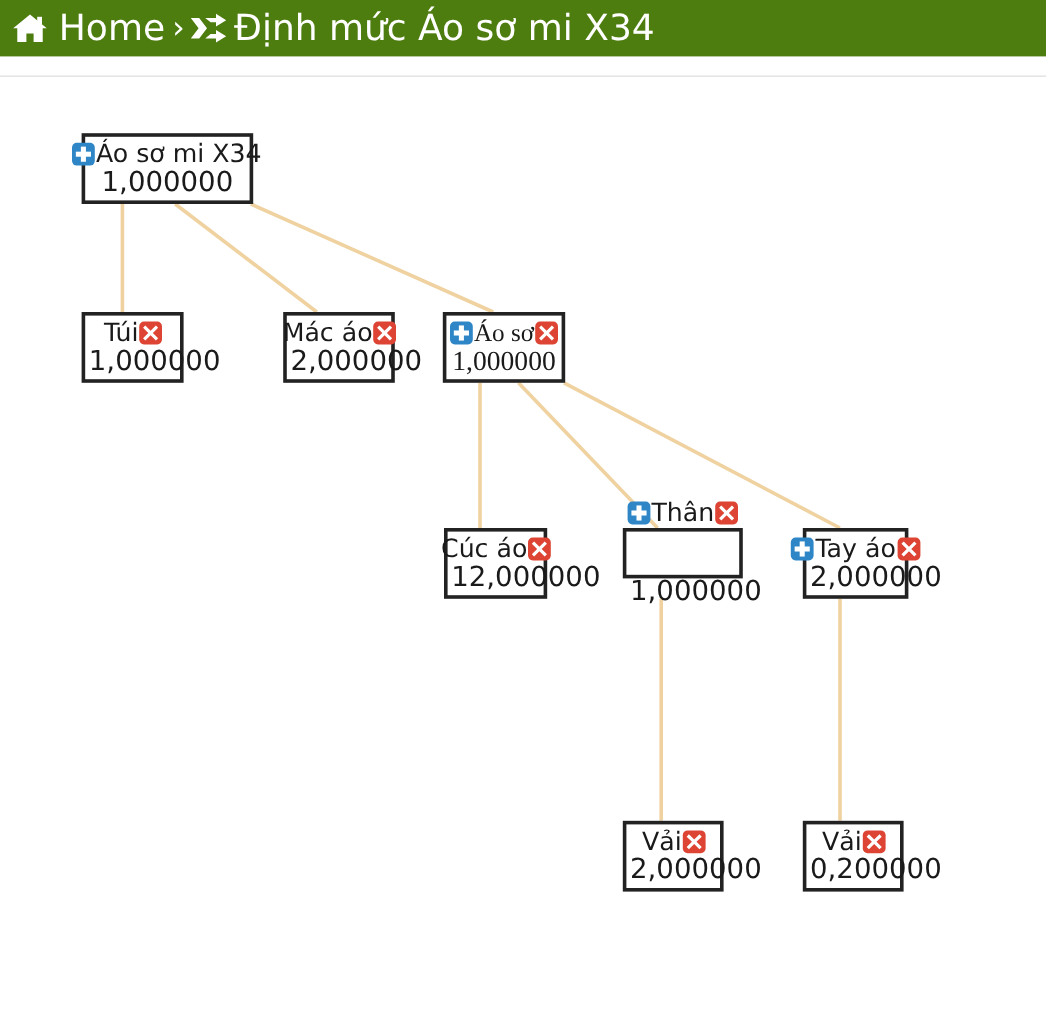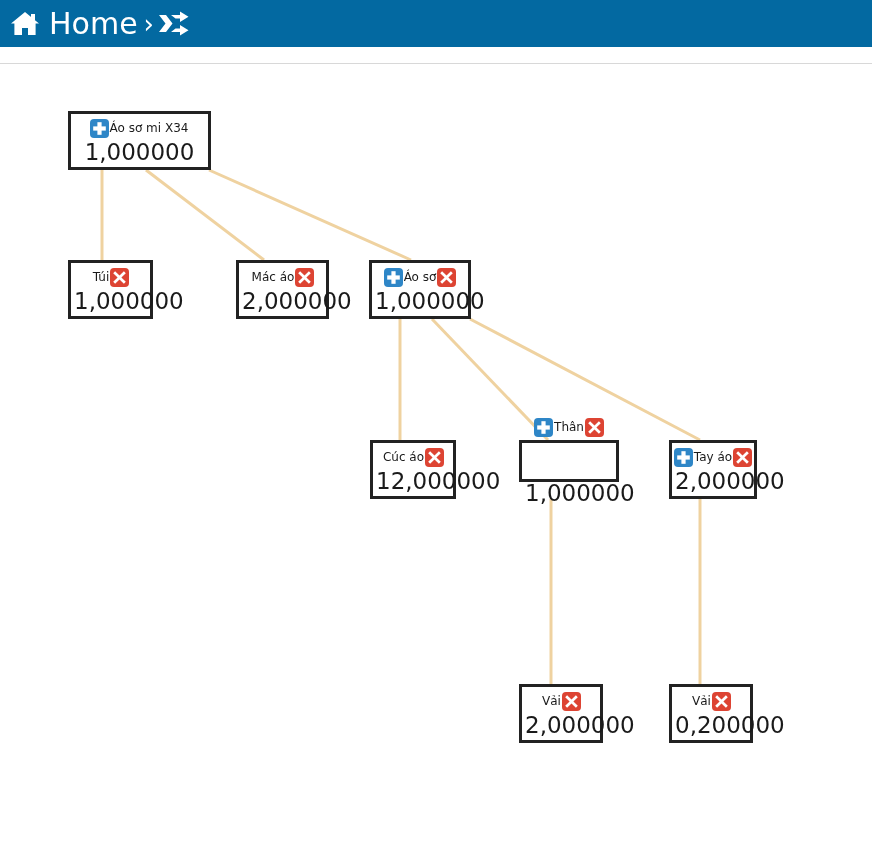--- a/index.html
+++ b/index.html
@@ -10,21 +10,21 @@
     background: #ffffff;
     font-family: "DejaVu Sans", "Liberation Sans", sans-serif;
     overflow: hidden;
   }
 
   
   #header-bar {
     position: absolute;
     left: 0; top: 0;
     width: 872px; height: 47px;
-    background: #0369a1;
+    background: #4d7c0f;
     display: flex;
     align-items: center;
     padding-left: 10px;
     color: #ffffff;
     white-space: nowrap;
   }
   #header-bar .hdr-text {
     font-size: 30px;
     line-height: 30px;
     color: #ffffff;
@@ -74,21 +74,21 @@
     align-items: stretch;
     justify-content: center;
     padding: 1px 3px 2px 3px;
     z-index: 5;
   }
   .node-title {
     display: flex;
     align-items: center;
     justify-content: center;
     height: 26px;
-    font-size: 12px;
+    font-size: 21px;
     color: #1a1a1a;
     white-space: nowrap;
     line-height: 19px;
   }
   .node-label {
     padding: 0 1px;
   }
   .node-value {
     text-align: center;
     font-size: 23px;
@@ -124,20 +124,21 @@
   </span>
   <span class="hdr-text">Home</span>
   <span class="sep-chevron">›</span>
   <span class="hdr-icon" id="random-icon">
     <svg width="32" height="27" viewBox="0 0 32 27" aria-hidden="true">
       <path fill="#ffffff" d="M1 5 H8 L14.5 13.5 L8 22 H1 L7.5 13.5 Z"></path>
       <path fill="#ffffff" d="M13 5 H22 V1.5 L30.5 6.8 L22 12 V8.6 H17.5 Z"></path>
       <path fill="#ffffff" d="M17.5 18.4 H22 V15 L30.5 20.2 L22 25.5 V22 H13 Z"></path>
     </svg>
   </span>
+  <span class="hdr-text">Định mức Áo sơ mi X34</span>
 </div>
 <div id="header-divider"></div>
 
 <div id="tree-canvas">
   <svg id="connector-layer" width="872" height="796" viewBox="0 0 872 796">
       <line x1="102" y1="106" x2="102" y2="196" stroke="#efd2a0" stroke-width="3"></line>
       <line x1="146" y1="106" x2="264" y2="196" stroke="#efd2a0" stroke-width="3"></line>
       <line x1="209" y1="106" x2="411" y2="196" stroke="#efd2a0" stroke-width="3"></line>
       <line x1="400" y1="255" x2="400" y2="376" stroke="#efd2a0" stroke-width="3"></line>
       <line x1="432" y1="255" x2="548" y2="376" stroke="#efd2a0" stroke-width="3"></line>
@@ -173,21 +174,21 @@
         <div class="node-title">
           <span class="node-label">Mác áo</span>
           <span class="icon-sq icon-del" style="background: rgb(221, 68, 51);">
             <svg width="19" height="19" viewBox="0 0 19 19">
               <path d="M5.1 3.3 L9.5 7.6 L13.9 3.3 L15.8 5.2 L11.4 9.5 L15.8 13.8 L13.9 15.7 L9.5 11.4 L5.1 15.7 L3.2 13.8 L7.6 9.5 L3.2 5.2 Z" fill="#ffffff"></path>
             </svg>
           </span>
         </div>
         <div class="node-value">2,000000</div>
       </div>
-      <div class="tree-node" style="left: 369px; top: 196px; width: 102px; height: 59px; border-color: rgb(34, 34, 34);">
+      <div class="tree-node" style="left: 369px; top: 196px; width: 102px; height: 59px; border-color: rgb(34, 34, 34); font-family: Liberation Serif, serif;">
         <div class="node-title">
           <span class="icon-sq icon-add" style="background: rgb(46, 134, 199);">
             <svg width="19" height="19" viewBox="0 0 19 19">
               <rect x="7.4" y="3.2" width="4.2" height="12.6" fill="#ffffff"></rect>
               <rect x="3.2" y="7.4" width="12.6" height="4.2" fill="#ffffff"></rect>
             </svg>
           </span>
           <span class="node-label">Áo sơ</span>
           <span class="icon-sq icon-del" style="background: rgb(221, 68, 51);">
             <svg width="19" height="19" viewBox="0 0 19 19">

